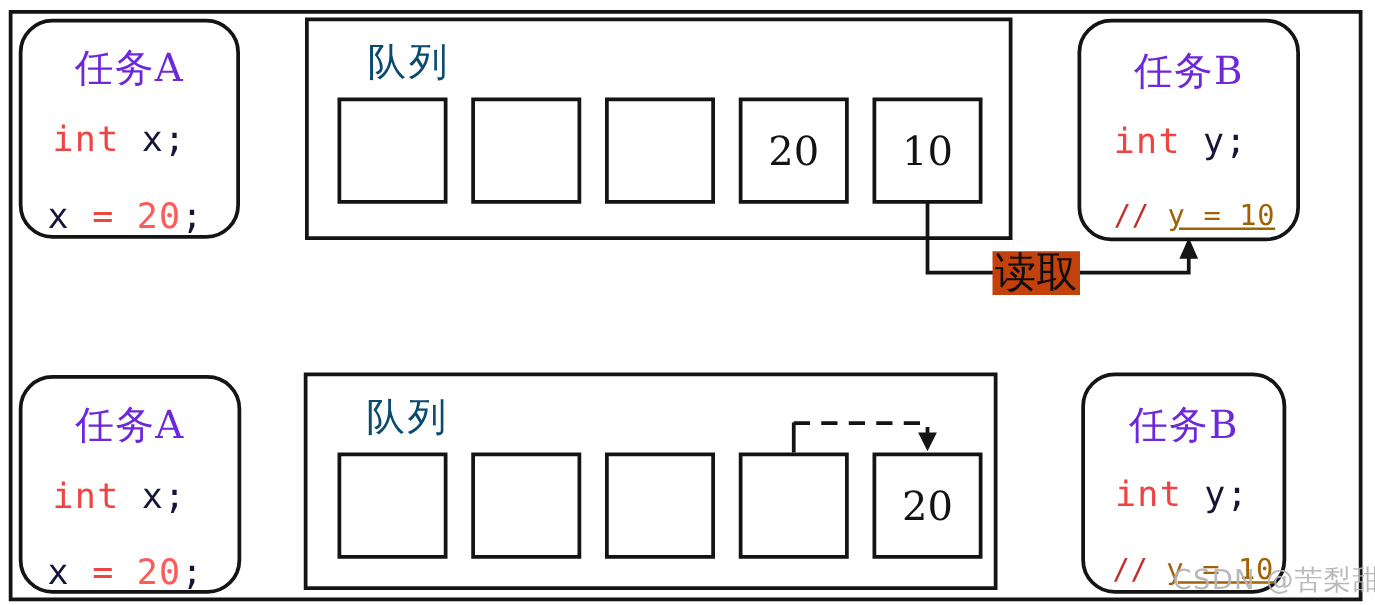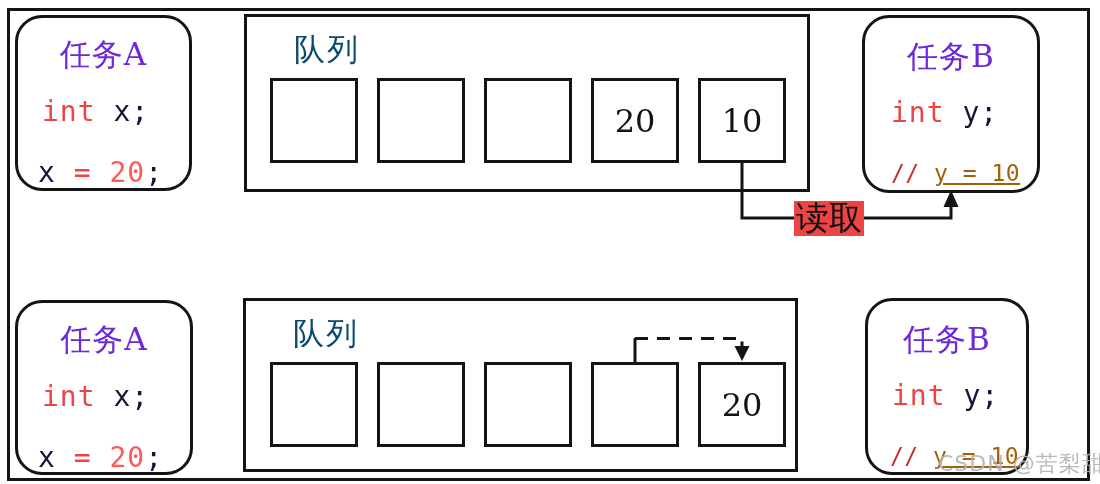--- a/index.html
+++ b/index.html
@@ -42,21 +42,21 @@
   .kw{color:#ef4444;}
   .pl{color:#15153a;}
   .num{color:#ff5a5a;}
   .cm-s{color:#c03030;}
   .cm{color:#a16207;text-decoration:underline;}
   .overlay{
     position:absolute;left:0;top:0;width:1100px;height:484px;
     z-index:4;pointer-events:none;
   }
   .read-label{
-    position:absolute;left:794px;top:201px;z-index:5;background:#ef4444;
+    position:absolute;left:794px;top:201px;z-index:5;background:#c2410c;
     font-size:33px;color:#0f0f0f;padding:0 2px;line-height:1.05;
   }
   .watermark{
     position:absolute;left:938px;top:449px;z-index:6;
     font-family:"DejaVu Sans",sans-serif;font-size:22px;color:#b4b4b4;
     letter-spacing:1px;opacity:0.92;white-space:nowrap;
   }
 </style>
 </head>
 <body>

